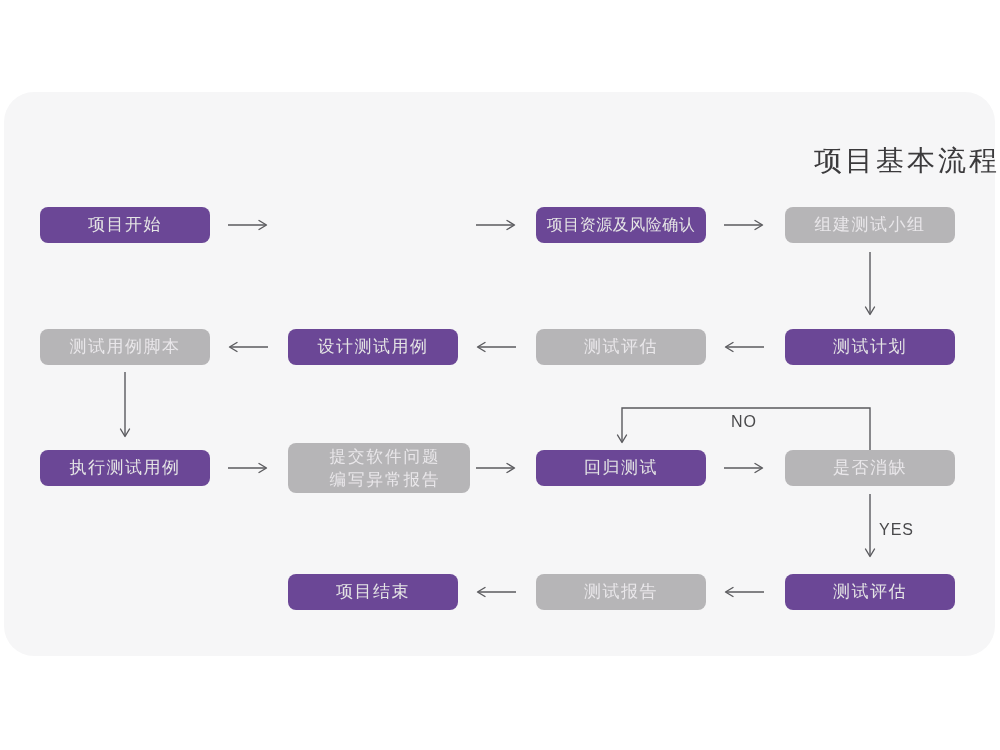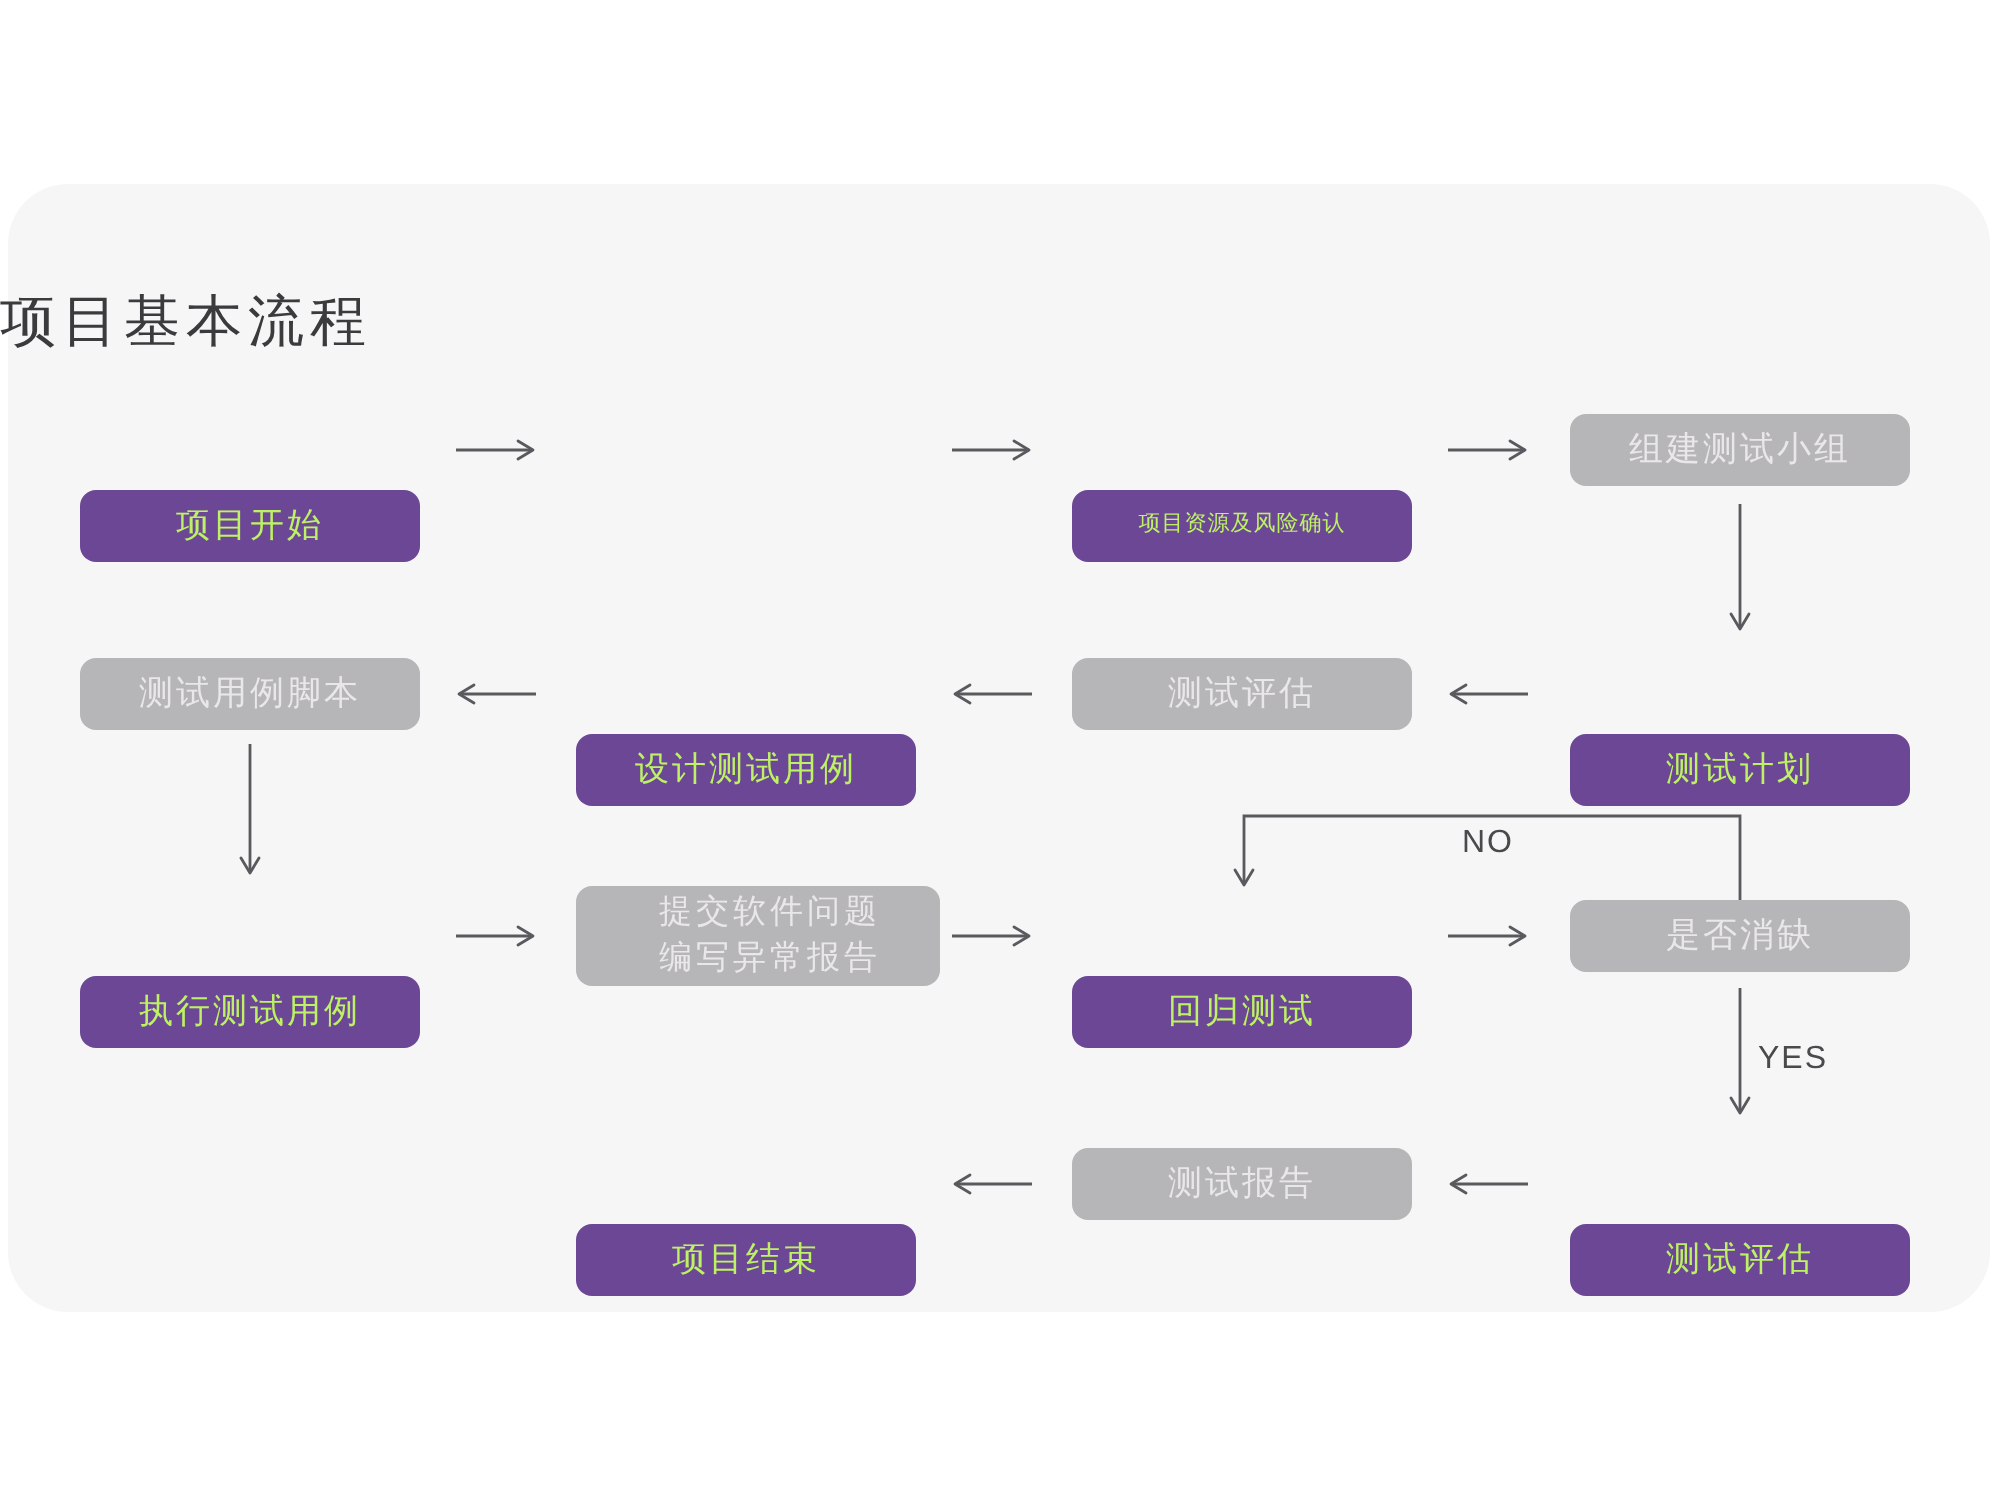--- a/index.html
+++ b/index.html
@@ -2,29 +2,29 @@
 <html><head>
 <meta charset="utf-8">
 <style>
   html,body{margin:0;padding:0;background:#ffffff;}
   body{width:1000px;height:750px;overflow:hidden;
        font-family:"Liberation Sans","DejaVu Sans",sans-serif;}
   .canvas{position:relative;width:1000px;height:750px;}
   .card{position:absolute;left:4px;top:92px;width:991px;height:564px;
         background:#F6F6F7;border-radius:30px;}
   .title{position:absolute;left:0;top:142px;width:1000px;margin:0;
-         text-align:left;font-size:28px;font-weight:500;letter-spacing:3px;
+         text-align:right;font-size:28px;font-weight:500;letter-spacing:3px;
          color:#3B3A3C;}
   .node{position:absolute;width:170px;height:36px;border-radius:8px;
         display:flex;align-items:center;justify-content:center;
         font-size:17px;letter-spacing:1.5px;text-align:center;
         white-space:pre-line;line-height:1.4;}
-  .node.purple{background:#6B4796;color:#bef264;margin-top:38px;}
+  .node.purple{background:#6B4796;color:#e5e5e5;}
   .node.gray{background:#B6B5B7;color:#E9E7EA;}
-  .node.small{font-size:11px;letter-spacing:0.5px;}
+  .node.small{font-size:16px;letter-spacing:0.5px;}
   .node.tall{height:50px;font-size:16.5px;letter-spacing:2px;padding-left:12px;}
   .arrows{position:absolute;left:0;top:0;width:1000px;height:750px;
           pointer-events:none;}
   .arrows path{fill:none;stroke:#5A5A5E;stroke-width:1.4;}
   .edge-label{position:absolute;font-size:16px;letter-spacing:1px;
               color:#4A4A4C;}
   .edge-label.no{left:722px;top:413px;width:44px;text-align:center;}
   .edge-label.yes{left:879px;top:521px;}
 </style>
 </head>

